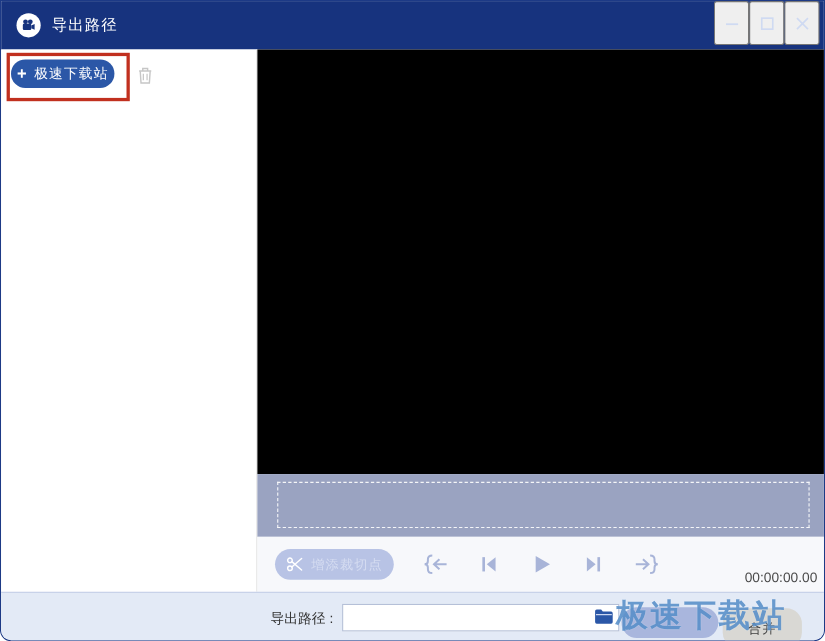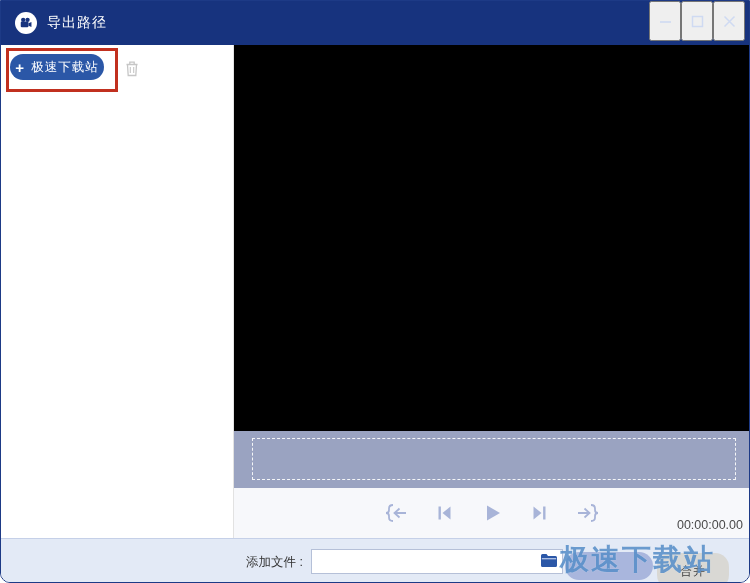--- a/index.html
+++ b/index.html
@@ -119,20 +119,28 @@
     </span>
   </div>
 
   <div class="video-preview"></div>
 
   <div class="timeline">
     <div class="timeline-dropzone"></div>
   </div>
 
   <div class="controls-bar">
+    <button class="cut-btn" disabled="">
+      <svg width="16" height="16" viewBox="0 0 16 16">
+        <circle cx="3.6" cy="4.4" r="2.1" fill="none" stroke="#fff" stroke-width="1.3"></circle>
+        <circle cx="3.6" cy="11.6" r="2.1" fill="none" stroke="#fff" stroke-width="1.3"></circle>
+        <path d="M5.3 5.6 L14.2 13.2 M5.3 10.4 L14.2 2.8" stroke="#fff" stroke-width="1.3" stroke-linecap="round"></path>
+      </svg>
+      <span class="cut-label">增添裁切点</span>
+    </button>
 
     <div class="transport">
       <button class="t-btn" aria-label="seek to start">
         <svg width="24" height="20" viewBox="0 0 24 20">
           <path d="M9 2 Q5 2 5 5.5 L5 7 Q5 10 2 10 Q5 10 5 13 L5 14.5 Q5 18 9 18" fill="none" stroke="var(--transport)" stroke-width="1.8"></path>
           <path d="M22 10 L11 10 M15.5 5.5 L10.5 10 L15.5 14.5" fill="none" stroke="var(--transport)" stroke-width="1.8"></path>
         </svg>
       </button>
       <button class="t-btn" aria-label="previous frame">
         <svg width="20" height="20" viewBox="0 0 20 20">
@@ -156,21 +164,21 @@
           <path d="M15 2 Q19 2 19 5.5 L19 7 Q19 10 22 10 Q19 10 19 13 L19 14.5 Q19 18 15 18" fill="none" stroke="var(--transport)" stroke-width="1.8"></path>
           <path d="M2 10 L13 10 M8.5 5.5 L13.5 10 L8.5 14.5" fill="none" stroke="var(--transport)" stroke-width="1.8"></path>
         </svg>
       </button>
     </div>
 
     <span class="time">00:00:00.00</span>
   </div>
 
   <div class="bottom-bar">
-    <span class="export-label">添加文件 :</span>
+    <span class="export-label">导出路径 :</span>
     <div class="path-wrap">
       <input class="path-input" type="text" value="" style="">
       <button class="folder-btn" aria-label="browse">
         <svg width="18" height="15" viewBox="0 0 18 15">
           <path d="M1 2.5 Q1 1 2.5 1 L6.5 1 L8 3 L15.5 3 Q17 3 17 4.5 L17 12.5 Q17 14 15.5 14 L2.5 14 Q1 14 1 12.5 Z" fill="#2b57a7"></path>
           <rect x="1.8" y="5.2" width="14.4" height="1.1" fill="#cfdaf2"></rect>
         </svg>
       </button>
     </div>
     <button class="pill-btn pill-blue"></button>

